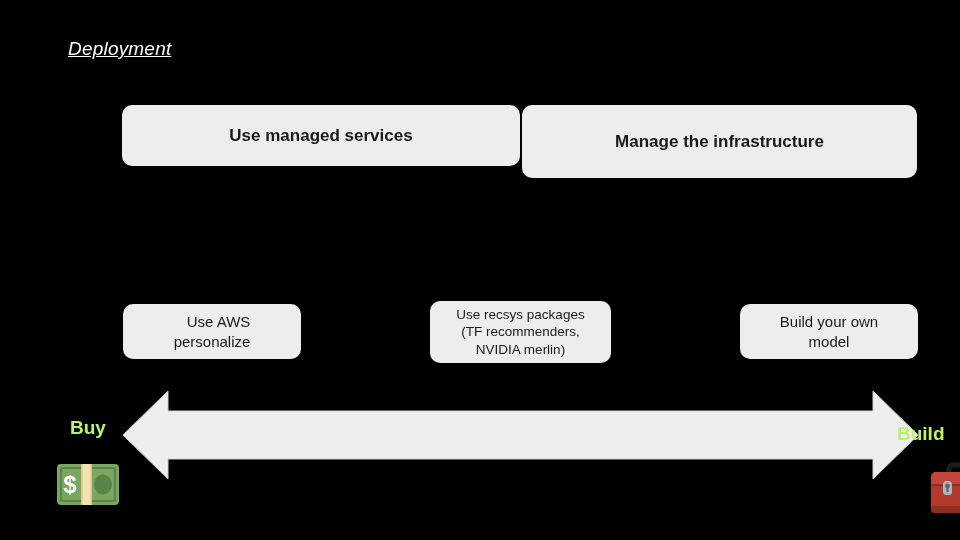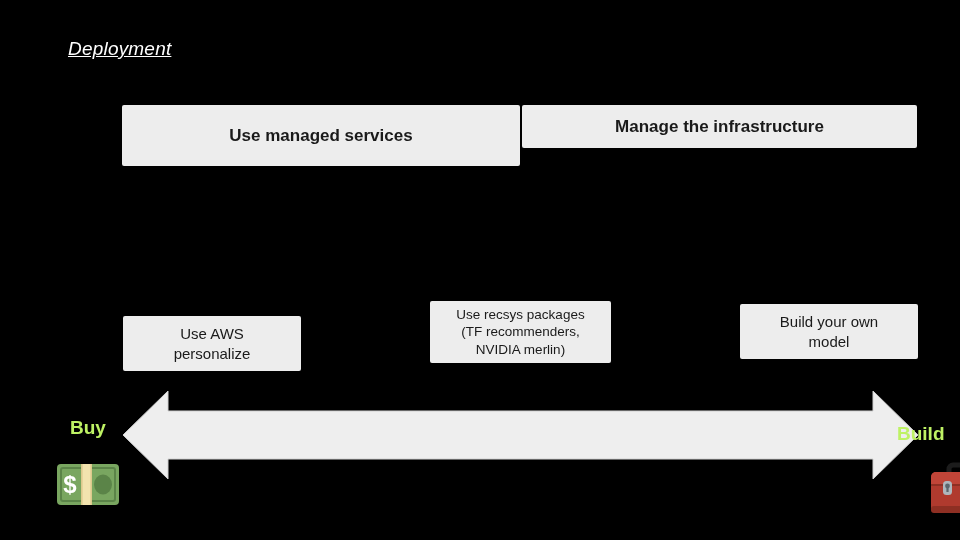--- a/index.html
+++ b/index.html
@@ -23,34 +23,34 @@
     font-size: 19px;
     text-decoration: underline;
     letter-spacing: 0.2px;
   }
   .title-deployment { left: 28px; top: 38px; }
   .title-recsys { left: 20px; top: 240px; }
 
   .shape-box {
     position: absolute;
     background: #ededed;
-    border-radius: 2px;
+    border-radius: 10px;
     display: flex;
     align-items: center;
     justify-content: center;
     text-align: center;
     color: #1a1a1a;
     white-space: pre-line;
   }
   .box-bold { font-weight: bold; font-size: 17px; }
 
   .box-managed   { left: 82px;  top: 105px; width: 398px; height: 61px; }
-  .box-infra     { left: 482px; top: 105px; width: 395px; height: 43px; }
+  .box-infra     { left: 482px; top: 105px; width: 395px; height: 73px; }
 
-  .box-personalize { left: 83px;  top: 316px; width: 178px; height: 55px; font-size: 15px; line-height: 1.3; }
+  .box-personalize { left: 83px;  top: 304px; width: 178px; height: 55px; font-size: 15px; line-height: 1.3; text-align: right; }
   .box-packages    { left: 390px; top: 301px; width: 181px; height: 62px; font-size: 13.5px; line-height: 1.3; }
   .box-ownmodel    { left: 700px; top: 304px; width: 178px; height: 55px; font-size: 15px; line-height: 1.3; }
 
   .arrow-svg {
     position: absolute;
     left: 0; top: 0;
     width: 960px; height: 540px;
     pointer-events: none;
   }
 

